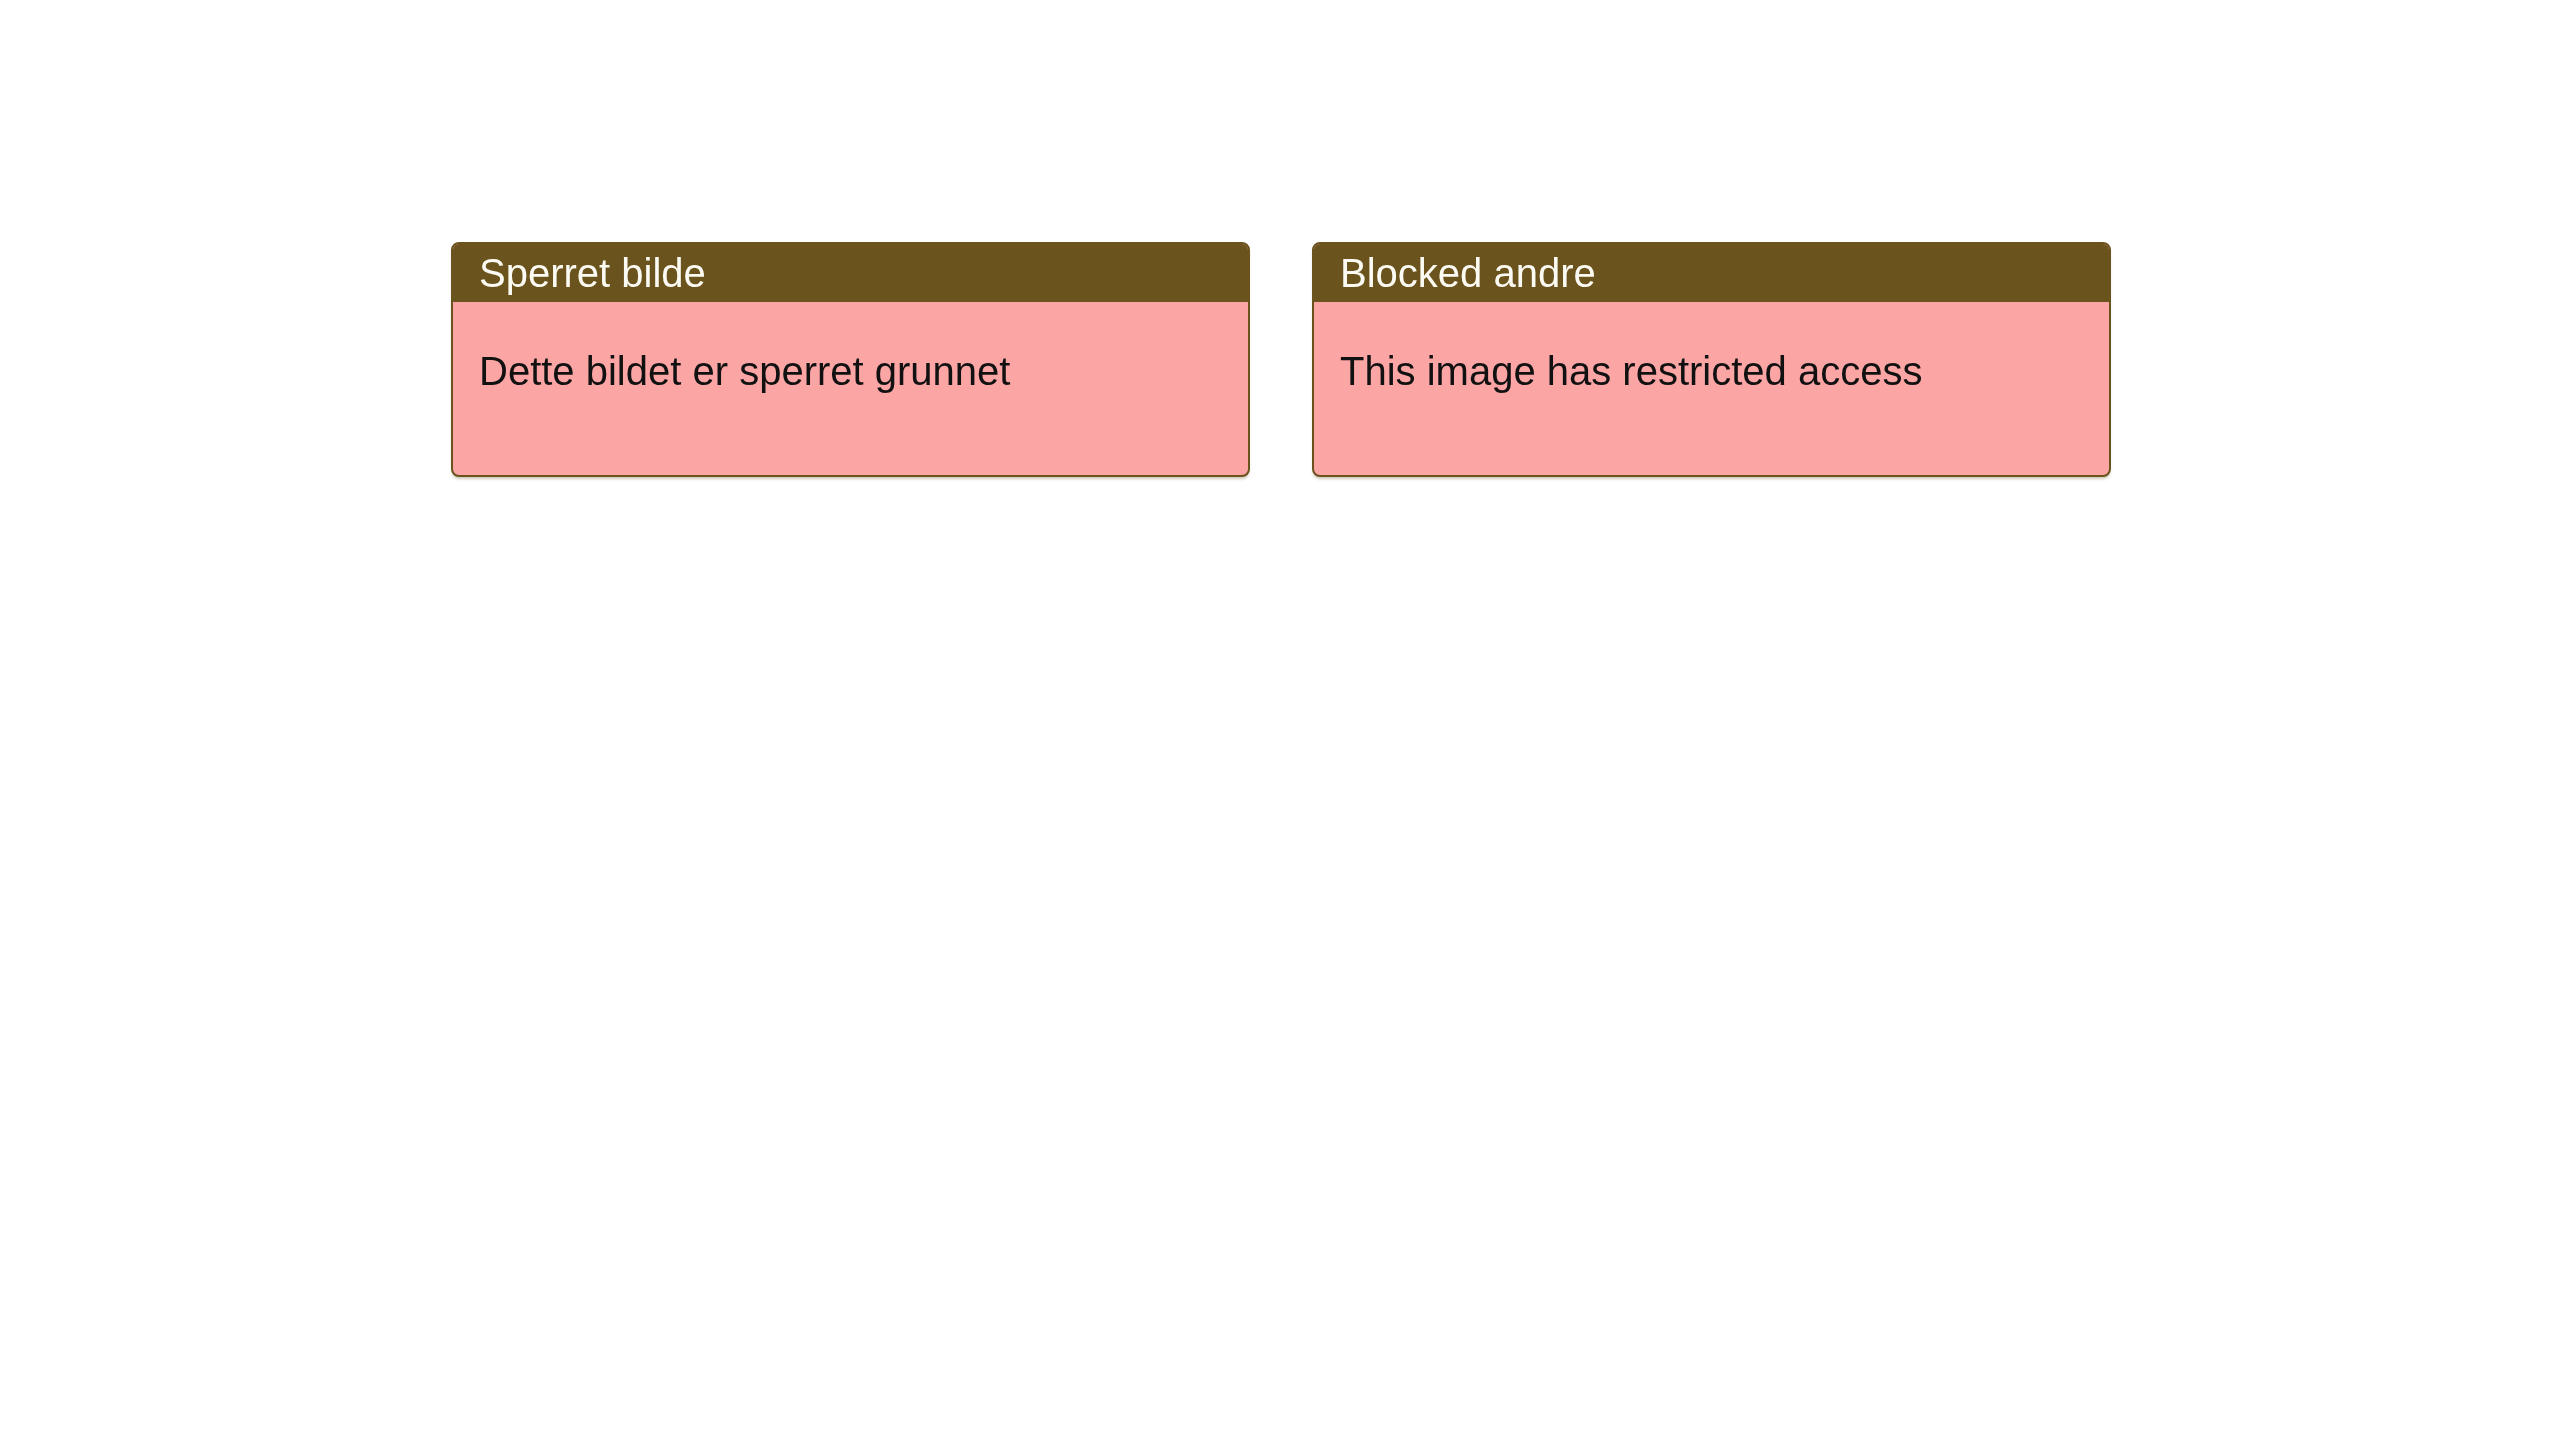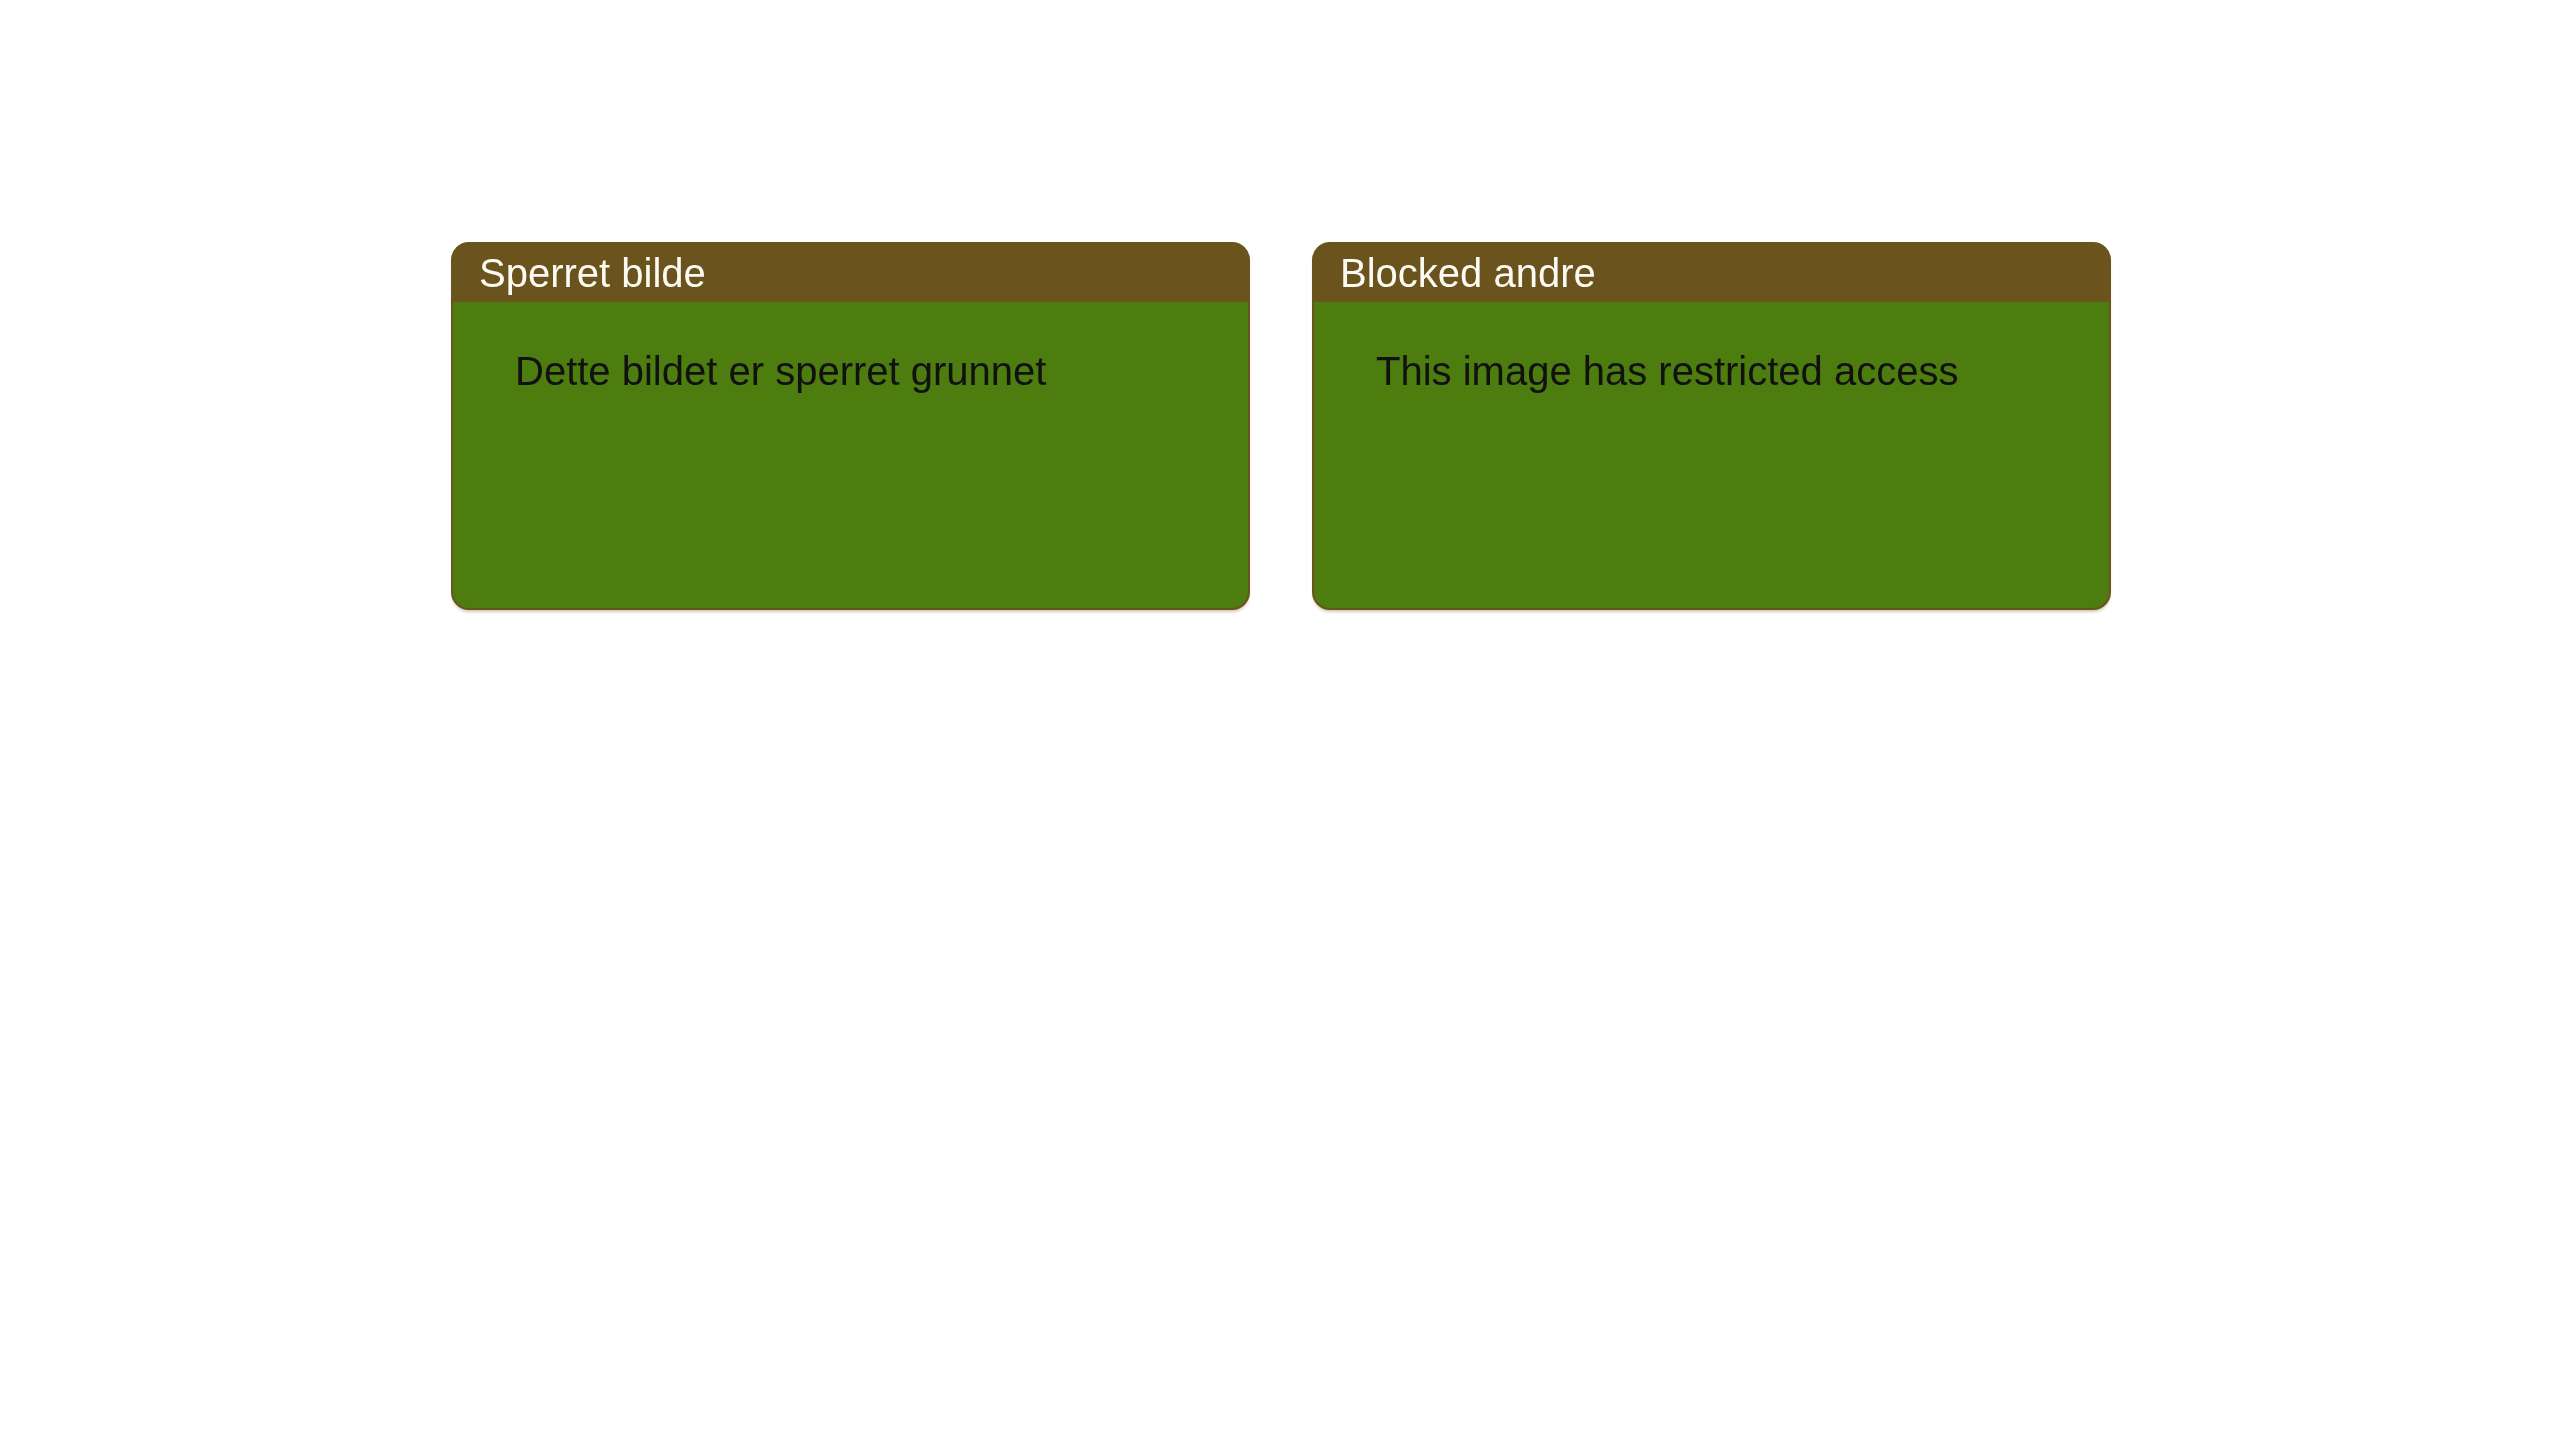--- a/index.html
+++ b/index.html
@@ -19,24 +19,24 @@
   }
   .cards-row {
     position: absolute;
     left: 451px;
     top: 242px;
     display: flex;
     gap: 62px;
   }
   .card {
     width: 799px;
-    height: 368px;
-    background: #4d7c0f;
+    height: 235px;
+    background: #fca5a5;
     border: 2px solid var(--border, #6B531D);
-    border-radius: 18px;
+    border-radius: 8px;
     overflow: hidden;
     box-shadow: 0 3px 3px -1px rgba(90, 75, 30, 0.30);
   }
   .card-header {
     height: 58px;
     background: var(--header-bg, #6B531D);
     display: flex;
     align-items: center;
     padding: 0 26px;
   }
@@ -47,21 +47,20 @@
     white-space: nowrap;
   }
   .card-body {
     padding: 44px 26px 0 26px;
     color: var(--body-text, #111111);
     font-size: 40px;
   }
   .body-line {
     line-height: 50px;
     white-space: nowrap;
-    margin-left: 36px;
   }
 </style>
 </head>
 <body>
 
 <div class="cards-row">
 
   <div class="card">
     <div class="card-header">
       <span class="card-title">Sperret bilde</span>

